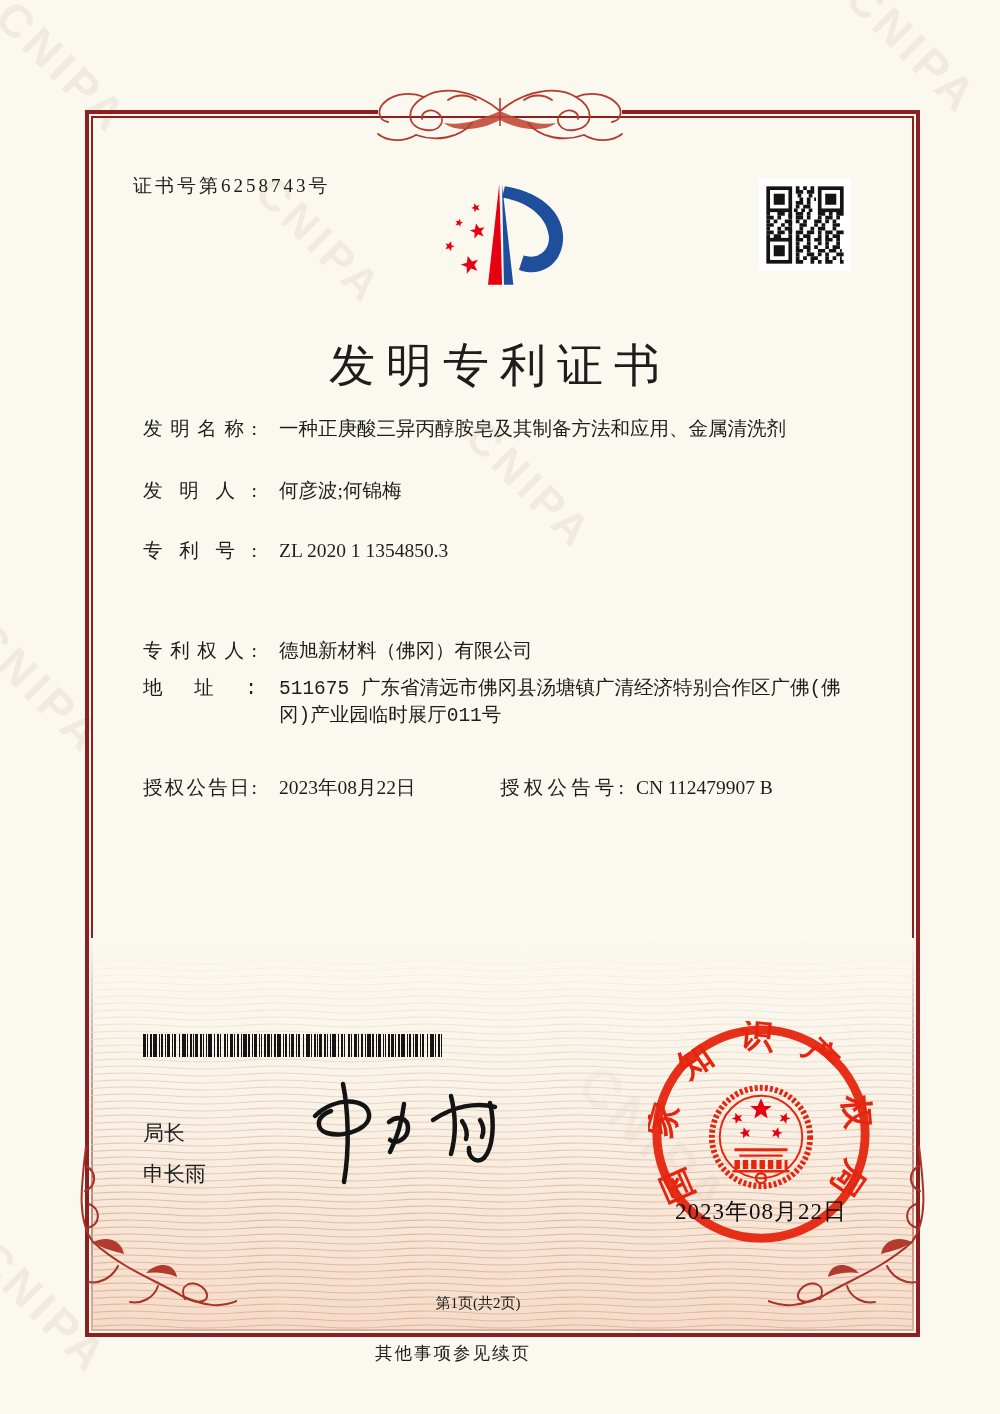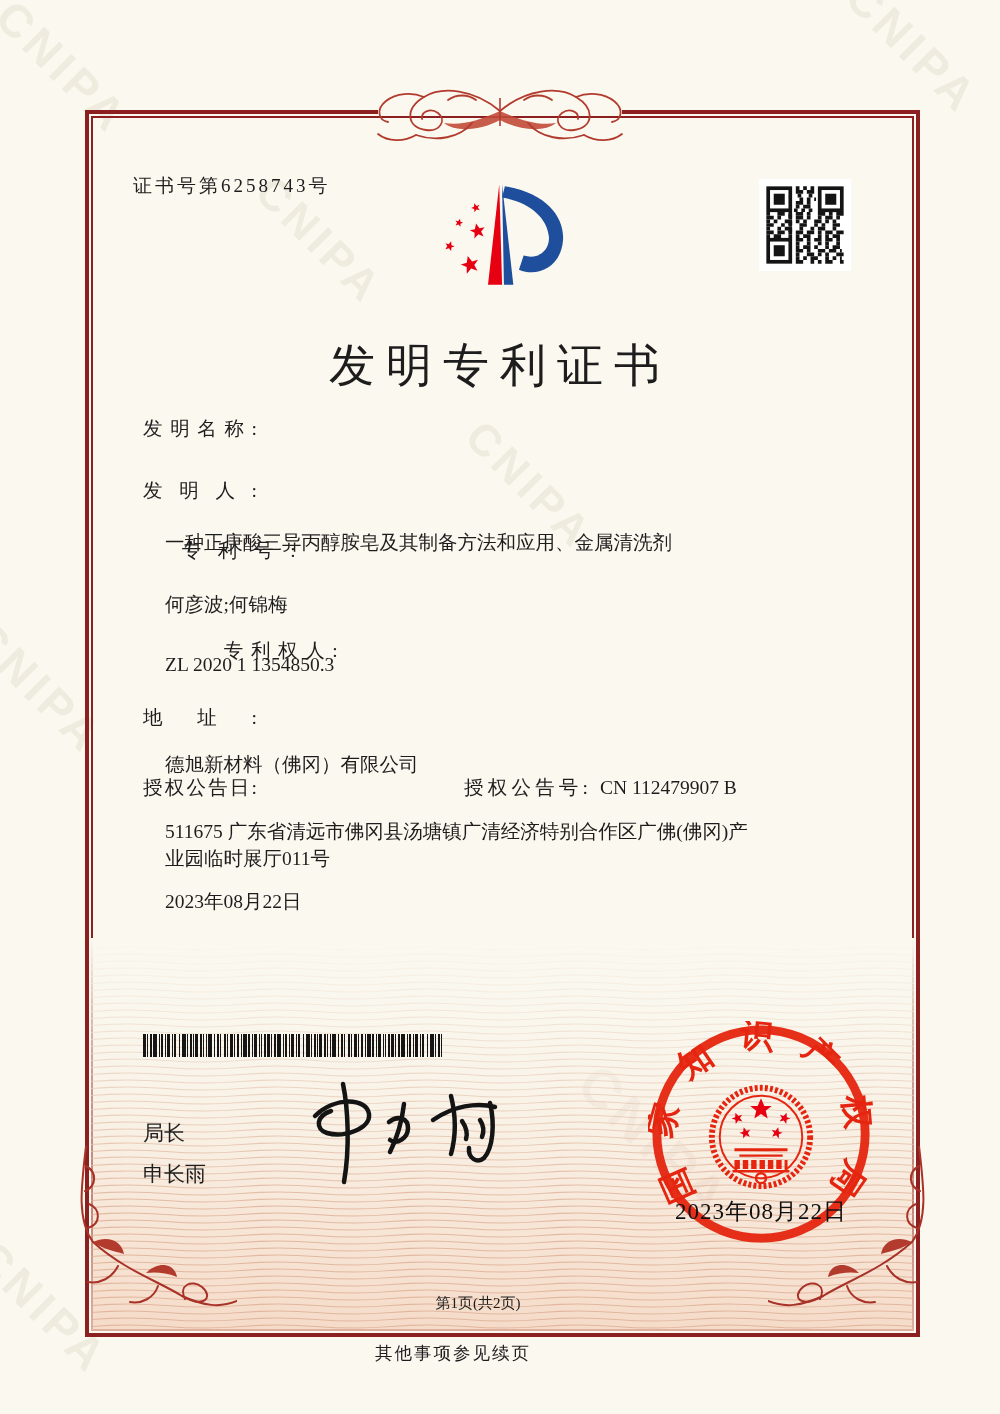--- a/index.html
+++ b/index.html
@@ -23,25 +23,25 @@
   .frame-inner{
     position:absolute; left:2px; top:2px; right:2px; bottom:2px;
     border:2px solid #8c1f1f;
   }
   
   .cert-no{position:absolute; left:133px; top:173px; font-size:19px; letter-spacing:3px;}
   .title{
     position:absolute; top:291px; left:500px; transform:translateX(-50%);
     font-size:46px; font-weight:normal; letter-spacing:11px; white-space:nowrap;margin-top:44px;
   }
-  .row{position:absolute; left:143px; display:flex; align-items:flex-start; font-size:19.5px; line-height:27px;flex-direction:column;}
+  .row{position:absolute; left:143px; display:flex; align-items:flex-start; font-size:19.5px; line-height:27px;}
   .row .lbl{flex:0 0 114px; width:114px; text-align:justify; text-align-last:justify;}
   .row .val{margin-left:22px; white-space:nowrap;}
   .row .val.wrap{white-space:normal; width:592px;}
-  .row2{position:absolute; left:464px; display:flex; font-size:19.5px; line-height:27px;}
+  .row2{position:absolute; left:500px; display:flex; font-size:19.5px; line-height:27px;}
   .row2 .lbl{flex:0 0 124px; width:124px; text-align:justify; text-align-last:justify;}
   .row2 .val{margin-left:12px; white-space:nowrap;}
   .body-paras{
     position:absolute; left:143px; top:824px; width:722px;
     font-size:17.5px; line-height:26px; text-align:justify;
   }
   .body-paras p{margin:0; text-indent:2em;}
   .body-paras p + p{margin-top:10px;}
   .sig-label{position:absolute; left:143px; font-family:"Liberation Sans","DejaVu Sans",sans-serif; font-size:21px;}
   .seal-date{
@@ -189,21 +189,21 @@
     <span class="val">何彦波;何锦梅</span>
   </div>
   <div class="row" style="top:537px;align-items:center;">
     <span class="lbl">专利号:</span>
     <span class="val">ZL 2020 1 1354850.3</span>
   </div>
   <div class="row" style="top:637px;align-items:center;">
     <span class="lbl">专利权人:</span>
     <span class="val">德旭新材料（佛冈）有限公司</span>
   </div>
-  <div class="row" style="top:704px;">
+  <div class="row" style="top:676px;font-family:Liberation Mono, monospace;">
     <span class="lbl">地址:</span>
     <span class="val wrap">511675 广东省清远市佛冈县汤塘镇广清经济特别合作区广佛(佛冈)产业园临时展厅011号</span>
   </div>
   <div class="row" style="top:774px;">
     <span class="lbl">授权公告日:</span>
     <span class="val">2023年08月22日</span>
   </div>
   <div class="row2" style="top:774px;">
     <span class="lbl">授权公告号:</span>
     <span class="val">CN 112479907 B</span>

